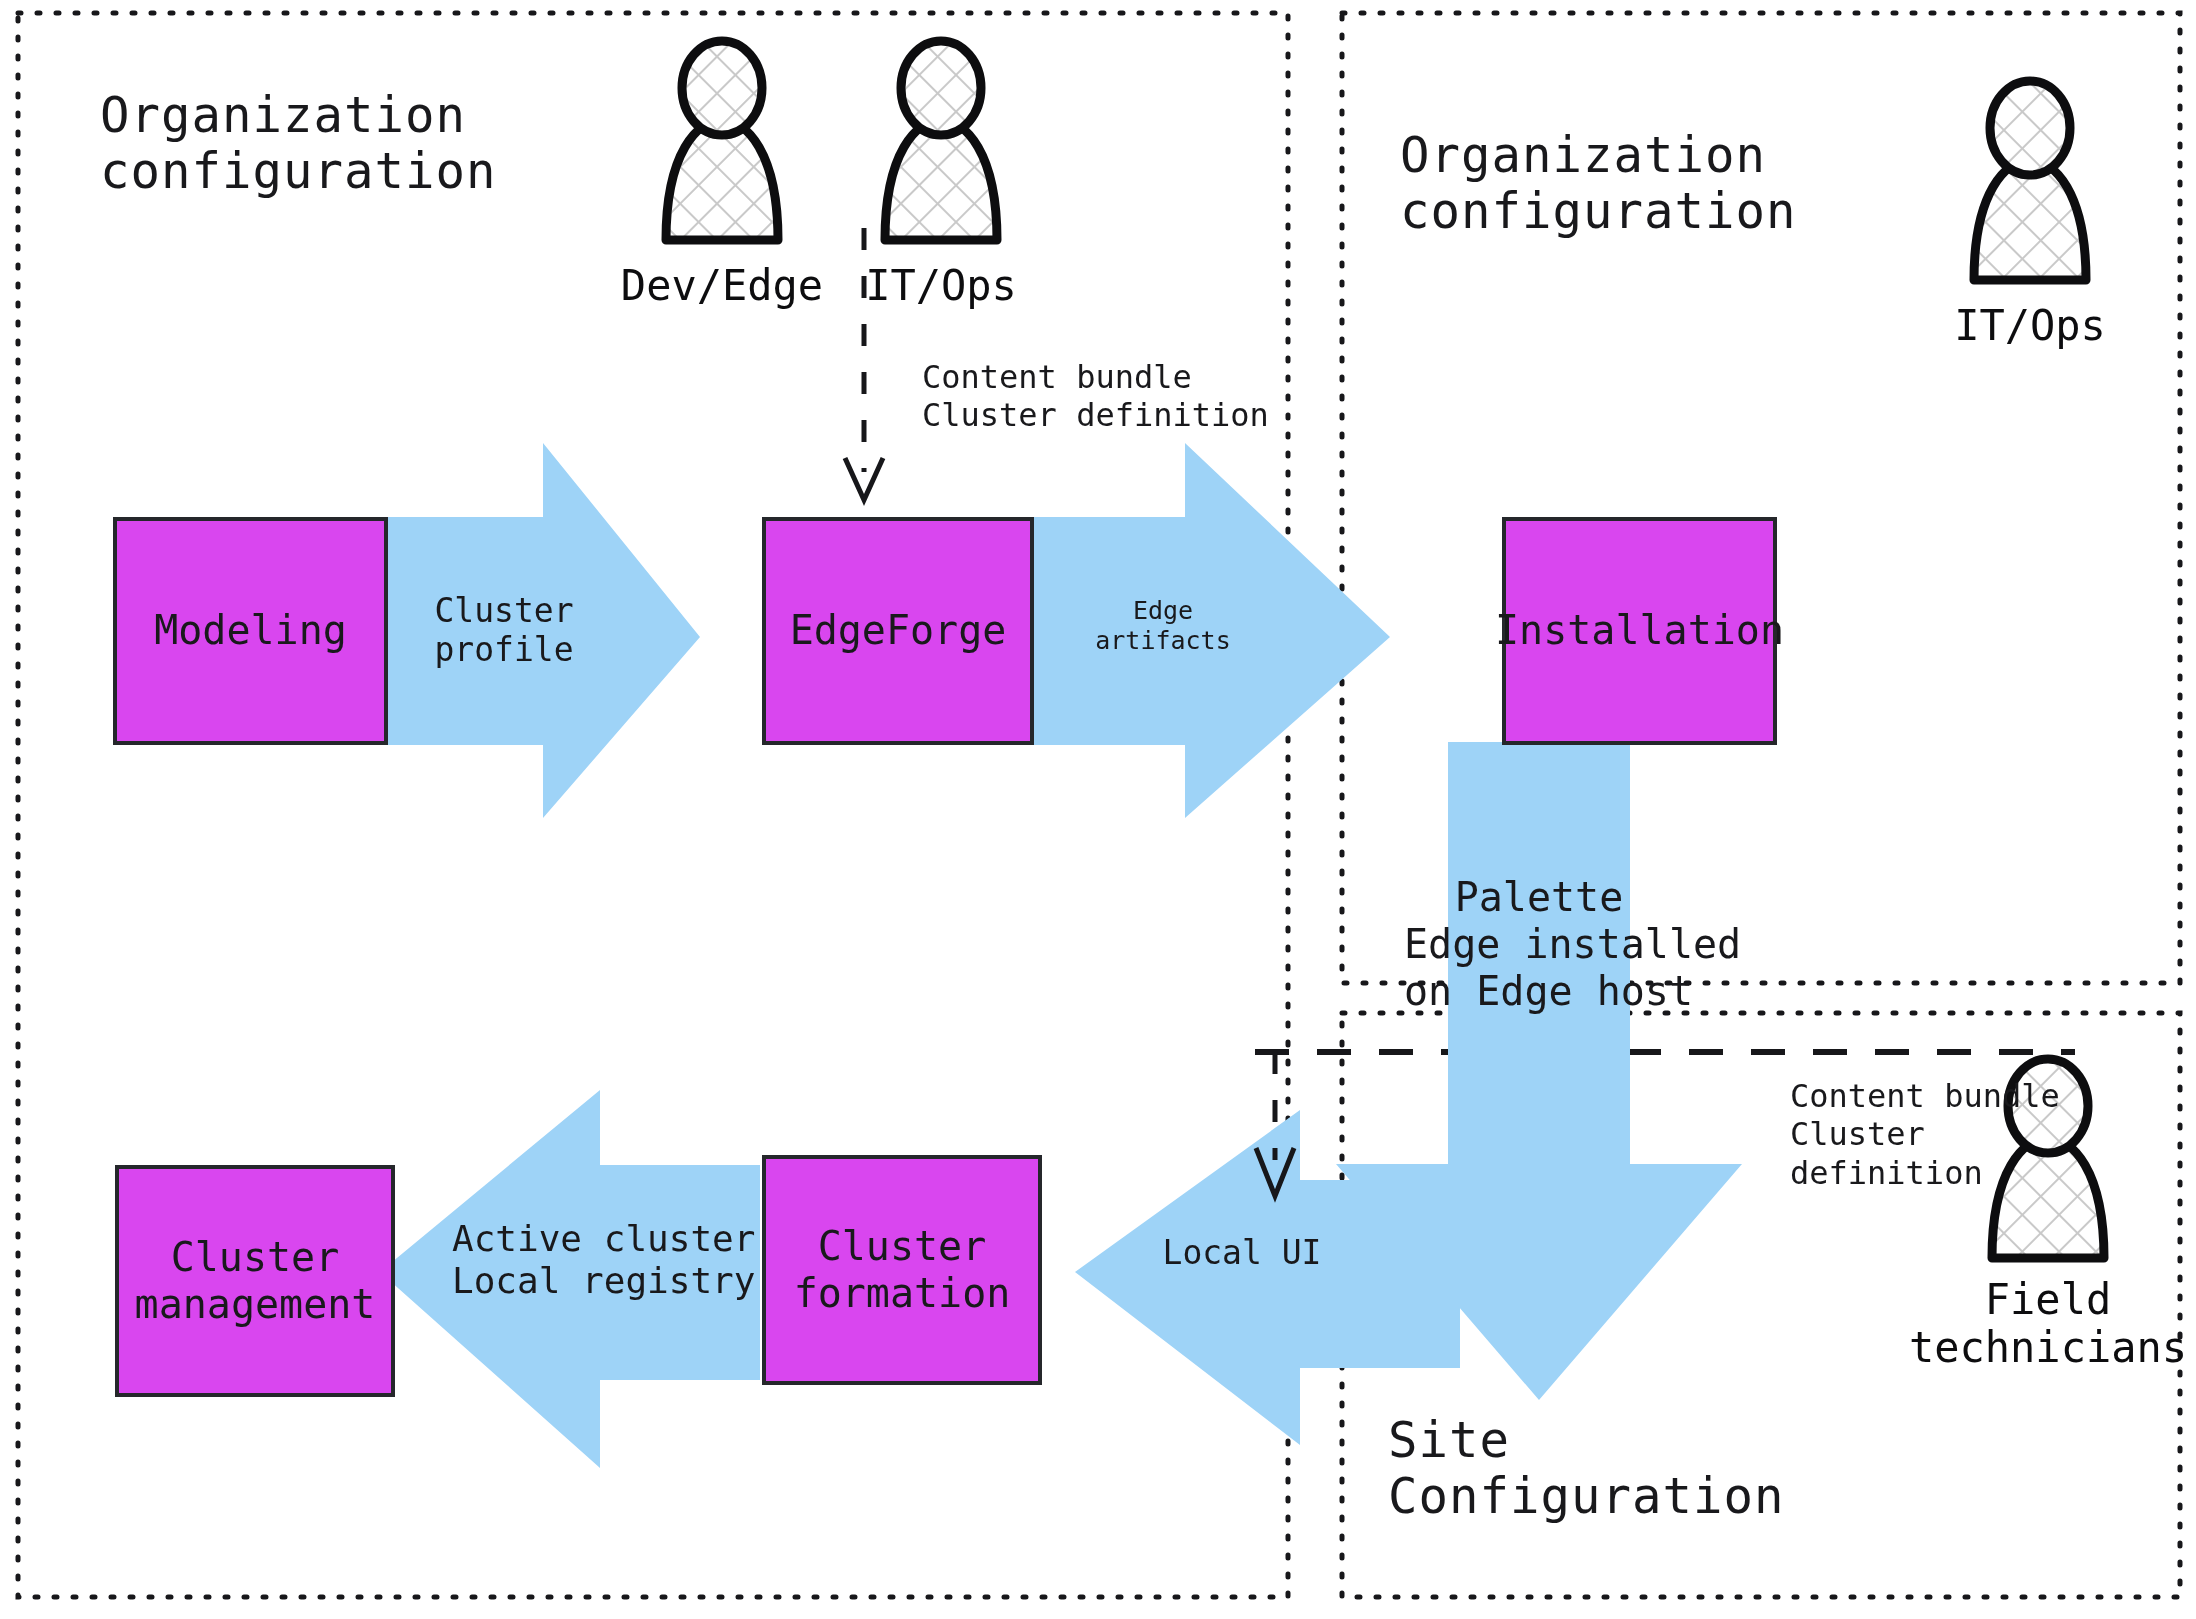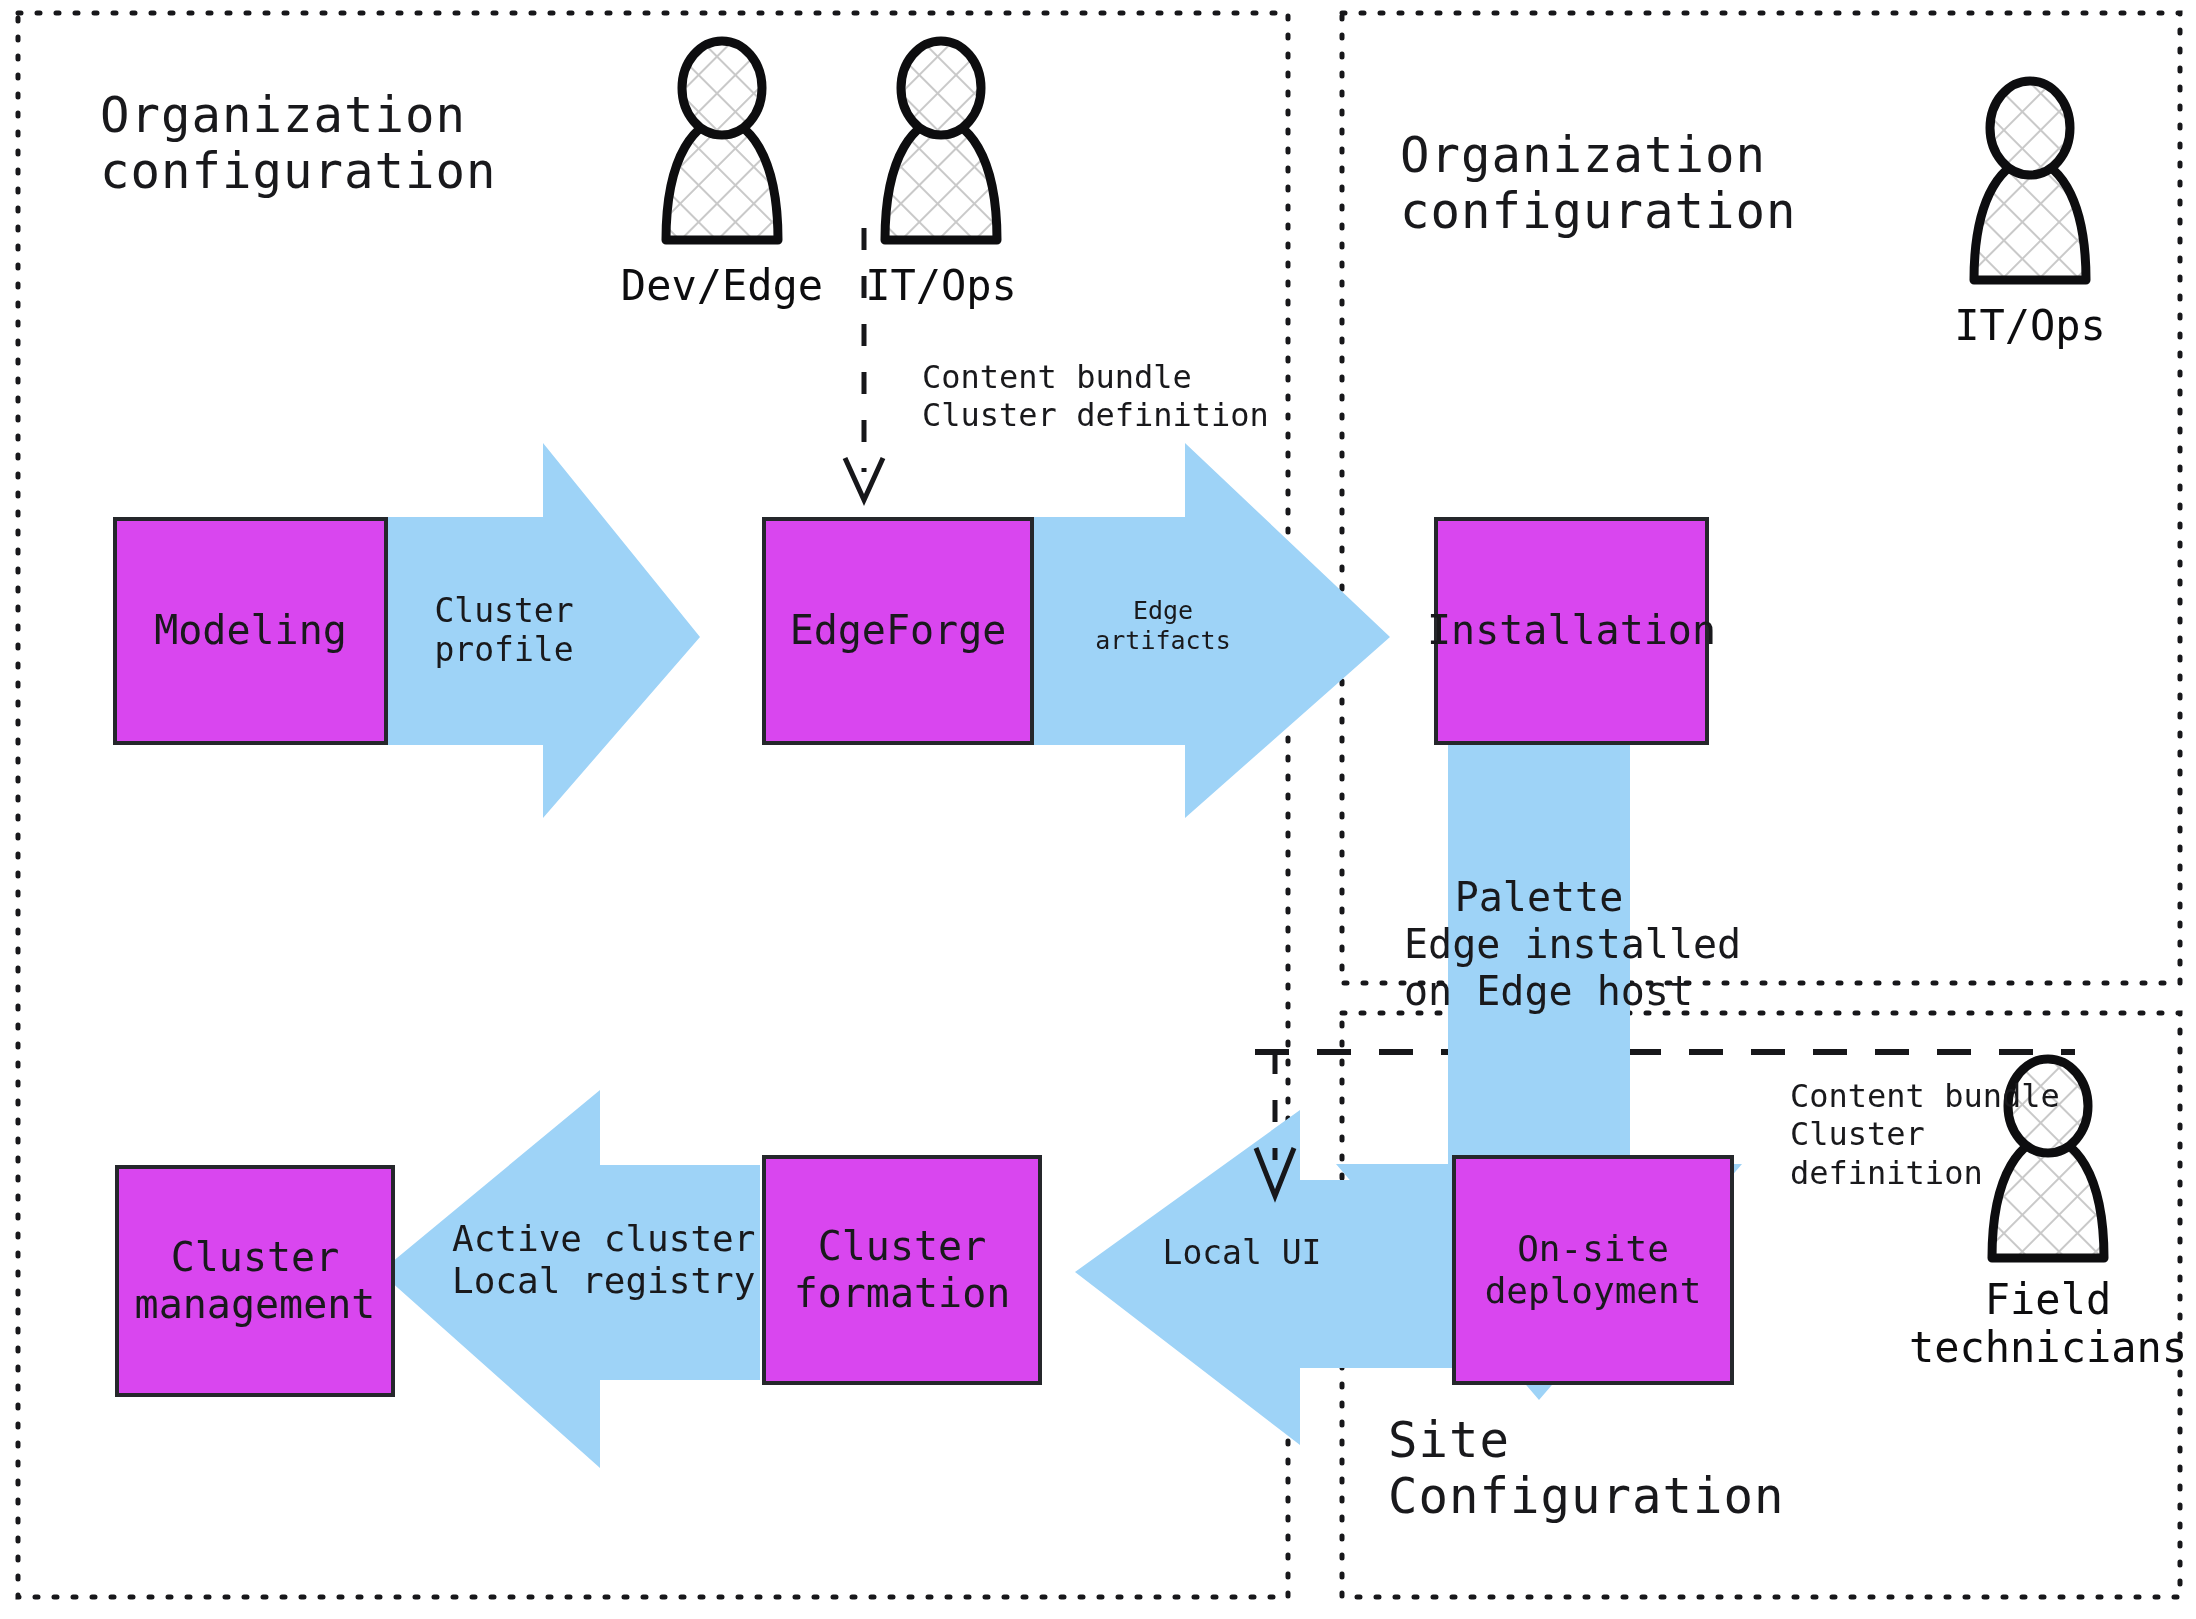--- a/index.html
+++ b/index.html
@@ -112,24 +112,22 @@
 
   <div class="alabel" style="left:1122px;top:1234px;width:240px;font-size:33px;">Local UI</div>
 
   <div class="alabel" style="left:452px;top:1218px;width:290px;font-size:36px;text-align:center;">Active cluster
 Local registry</div>
 
   <div class="node" style="left:113px;top:517px;width:275px;height:228px;font-size:40px;">Modeling</div>
 
   <div class="node" style="left:762px;top:517px;width:272px;height:228px;font-size:40px;">EdgeForge</div>
 
-  <div class="node" style="left:1434px;top:517px;width:275px;height:228px;font-size:40px;text-align:center;">Installation</div>
+  <div class="node" style="left:1502px;top:517px;width:275px;height:228px;font-size:40px;text-align:center;">Installation</div>
 
-  <div class="node" style="left:1452px;top:1155px;width:282px;height:230px;font-size:36px;">On-site
-deployment</div>
 
   <div class="node" style="left:762px;top:1155px;width:280px;height:230px;font-size:40px;">Cluster
 formation</div>
 
   <div class="node" style="left:115px;top:1165px;width:280px;height:232px;font-size:40px;">Cluster
 management</div>
 
 </div>
 
 </body></html>

